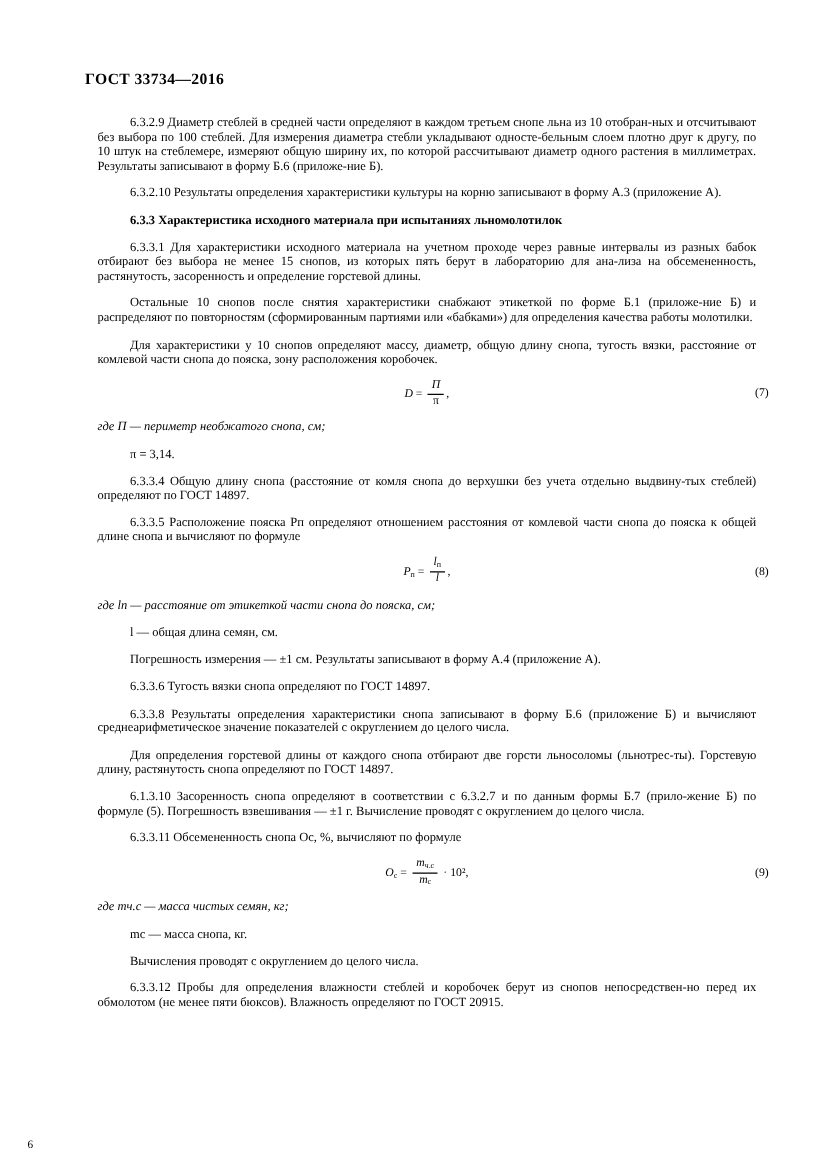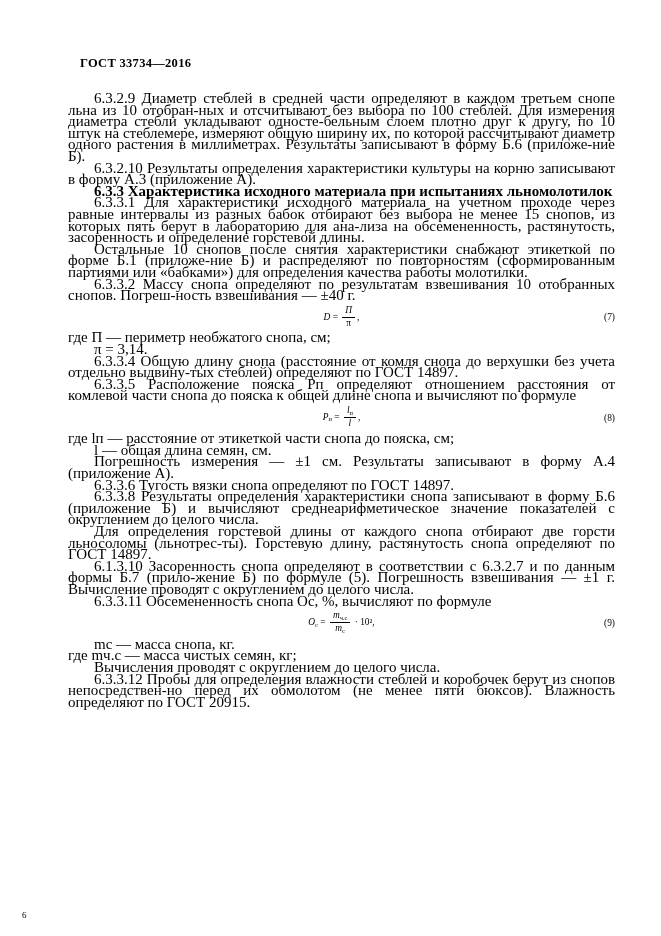--- a/index.html
+++ b/index.html
@@ -19,32 +19,33 @@
     width: 661px;
     height: 936px;
     box-sizing: border-box;
     padding: 56px 46px 20px 68px;
   }
   .doc-header {
     font-family: "Liberation Serif", serif;
     font-weight: bold;
     font-size: 12.5px;
     letter-spacing: 0.3px;
-    margin: 0 0 22px 12px;
+    margin: 0 0 22px 0;
   }
   p.para {
-    font-size: 15px;
+    font-size: 10px;
     line-height: 11.6px;
     text-align: justify;
-    margin: 0;
+    margin: 10px;
     text-indent: 26px;
     hyphens: manual;
   }
   p.para.noindent {
     text-indent: 0;
+    font-style: italic;
   }
   .formula-row {
     position: relative;
     display: flex;
     align-items: center;
     justify-content: center;
     margin: 4px 0 4px 0;
     min-height: 22px;
   }
   .formula {
@@ -98,21 +99,21 @@
 
 <div class="page">
 
   <div class="doc-header">ГОСТ 33734—2016</div>
 
   <p class="para">6.3.2.9  Диаметр стеблей в средней части определяют в каждом третьем снопе льна из 10 отобран-ных и отсчитывают без выбора по 100 стеблей. Для измерения диаметра стебли укладывают односте-бельным слоем плотно друг к другу, по 10 штук на стеблемере, измеряют общую ширину их, по которой рассчитывают диаметр одного растения в миллиметрах. Результаты записывают в форму Б.6 (приложе-ние Б).</p>
   <p class="para">6.3.2.10  Результаты определения характеристики культуры на корню записывают в форму А.3 (приложение А).</p>
   <p class="para" style="font-weight:bold;">6.3.3  Характеристика исходного материала при испытаниях льномолотилок</p>
   <p class="para">6.3.3.1  Для характеристики исходного материала на учетном проходе через равные интервалы из разных бабок отбирают без выбора не менее 15 снопов, из которых пять берут в лабораторию для ана-лиза на обсемененность, растянутость, засоренность и определение горстевой длины.</p>
   <p class="para">Остальные 10 снопов после снятия характеристики снабжают этикеткой по форме Б.1 (приложе-ние Б) и распределяют по повторностям (сформированным партиями или «бабками») для определения качества работы молотилки.</p>
-  <p class="para">6.3.3.2  Массу снопа определяют по результатам взвешивания 10 отобранных снопов. Погреш-ность взвешивания — ±40 г.</p>
+  <p class="para">Для характеристики у 10 снопов определяют массу, диаметр, общую длину снопа, тугость вязки, расстояние от комлевой части снопа до пояска, зону расположения коробочек.</p>
 
   <div class="formula-row">
     <div class="formula">
       <span class="ital">D</span>
       <span class="up"> = </span>
       <span class="frac">
         <span class="num ital">П</span>
         <span class="den up">π</span>
       </span><span class="up">,</span>
     </div>
@@ -153,20 +154,20 @@
       <span class="up"> = </span>
       <span class="frac">
         <span class="num"><span class="ital">m</span><sub class="small">ч.с</sub></span>
         <span class="den"><span class="ital">m</span><sub class="small">с</sub></span>
       </span>
       <span class="up">· 10²</span><span class="up">,</span>
     </div>
     <div class="eqnum">(9)</div>
   </div>
 
+  <p class="para noindent">где mч.с — масса чистых семян, кг;</p>
   <p class="para">mс — масса снопа, кг.</p>
-  <p class="para noindent">где mч.с — масса чистых семян, кг;</p>
 
   <p class="para">Вычисления проводят с округлением до целого числа.</p>
   <p class="para">6.3.3.12  Пробы для определения влажности стеблей и коробочек берут из снопов непосредствен-но перед их обмолотом (не менее пяти бюксов). Влажность определяют по ГОСТ 20915.</p>
 
   <div class="page-number">6</div>
 </div>
 
 </body></html>

